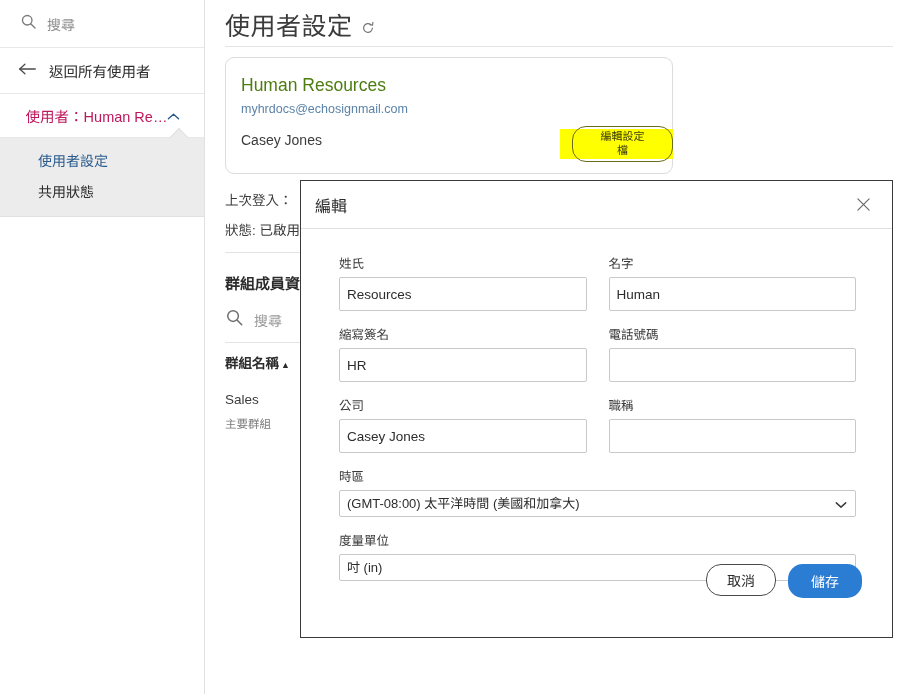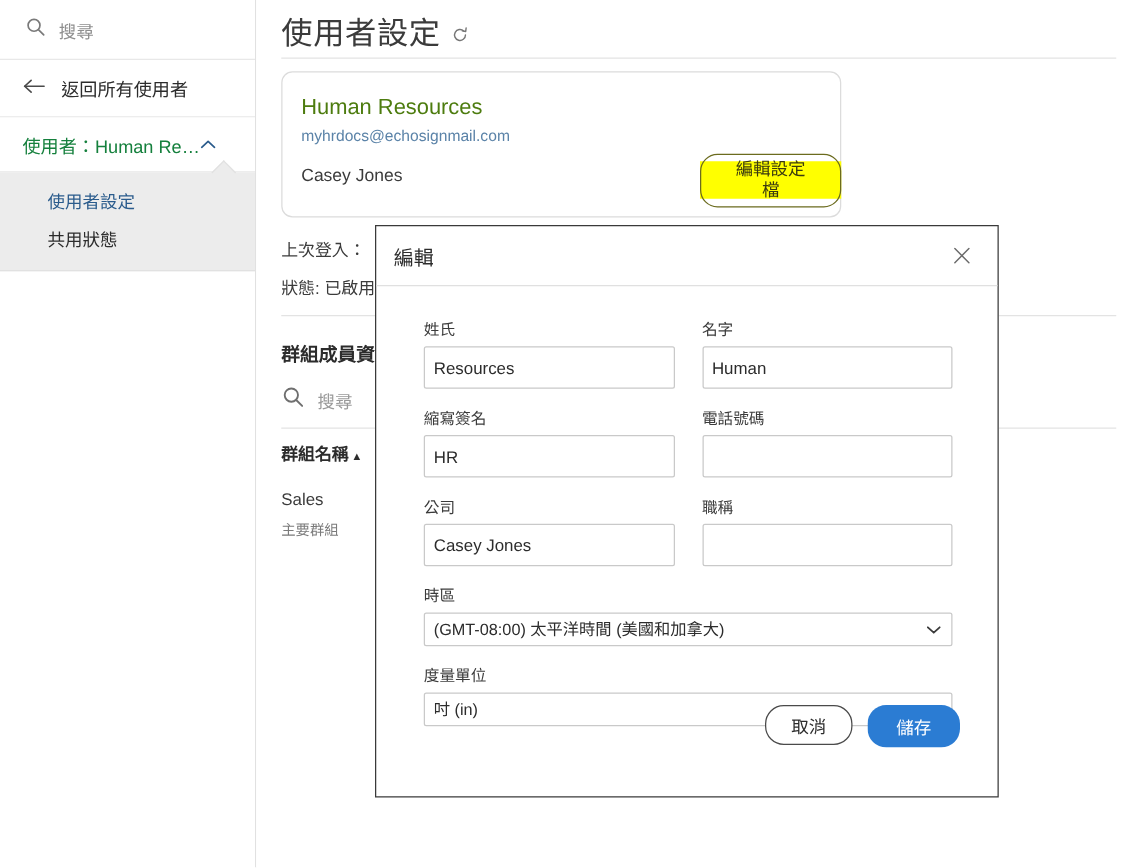--- a/index.html
+++ b/index.html
@@ -53,24 +53,24 @@
     padding-left: 18px;
     gap: 12px;
     font-size: 14.5px;
     color: #2c2c2c;
   }
 
   .sb-group-head {
     height: 44px;
     display: flex;
     align-items: center;
-    justify-content: flex-start;
+    justify-content: center;
     padding: 0 16px 0 18px;
     font-size: 14.5px;
-    color: #15803d;
+    color: #be185d;
     border-bottom: 1px solid #e8e8e8;
     background: #ffffff;
   }
   .sb-group-head .lbl { white-space: nowrap; overflow: hidden; }
 
   .sb-sub {
     background: #ececec;
     border-bottom: 1px solid #e1e1e1;
     padding: 6px 0 10px 0;
     position: relative;
@@ -163,25 +163,26 @@
     background: #ffff00;
     display: flex;
     align-items: center;
     justify-content: center;
   }
   .edit-btn {
     border: 1px solid #6b6b1e;
     border-radius: 14px;
     background: transparent;
     color: #3b3b0f;
-    font-size: 14px;
+    font-size: 11px;
     font-family: inherit;
     padding: 3px 24px;
     line-height: 1.25;
     cursor: pointer;
+    margin-left: 12px;
   }
 
   
   .bg-line {
     position: absolute;
     left: 20px;
     font-size: 13.5px;
     color: #3b3b3b;
     white-space: nowrap;
   }
@@ -241,21 +242,21 @@
     position: absolute;
     left: 20px; top: 415px;
     font-size: 11.5px;
     color: #7b7b7b;
   }
 
   
   .modal {
     position: absolute;
     left: 300px; top: 180px;
-    width: 499px;
+    width: 593px;
     height: 458px;
     background: #ffffff;
     border: 1px solid #3a3a3a;
     z-index: 50;
   }
   .modal-head {
     position: relative;
     height: 48px;
     border-bottom: 1px solid #e0e0e0;
     display: flex;

